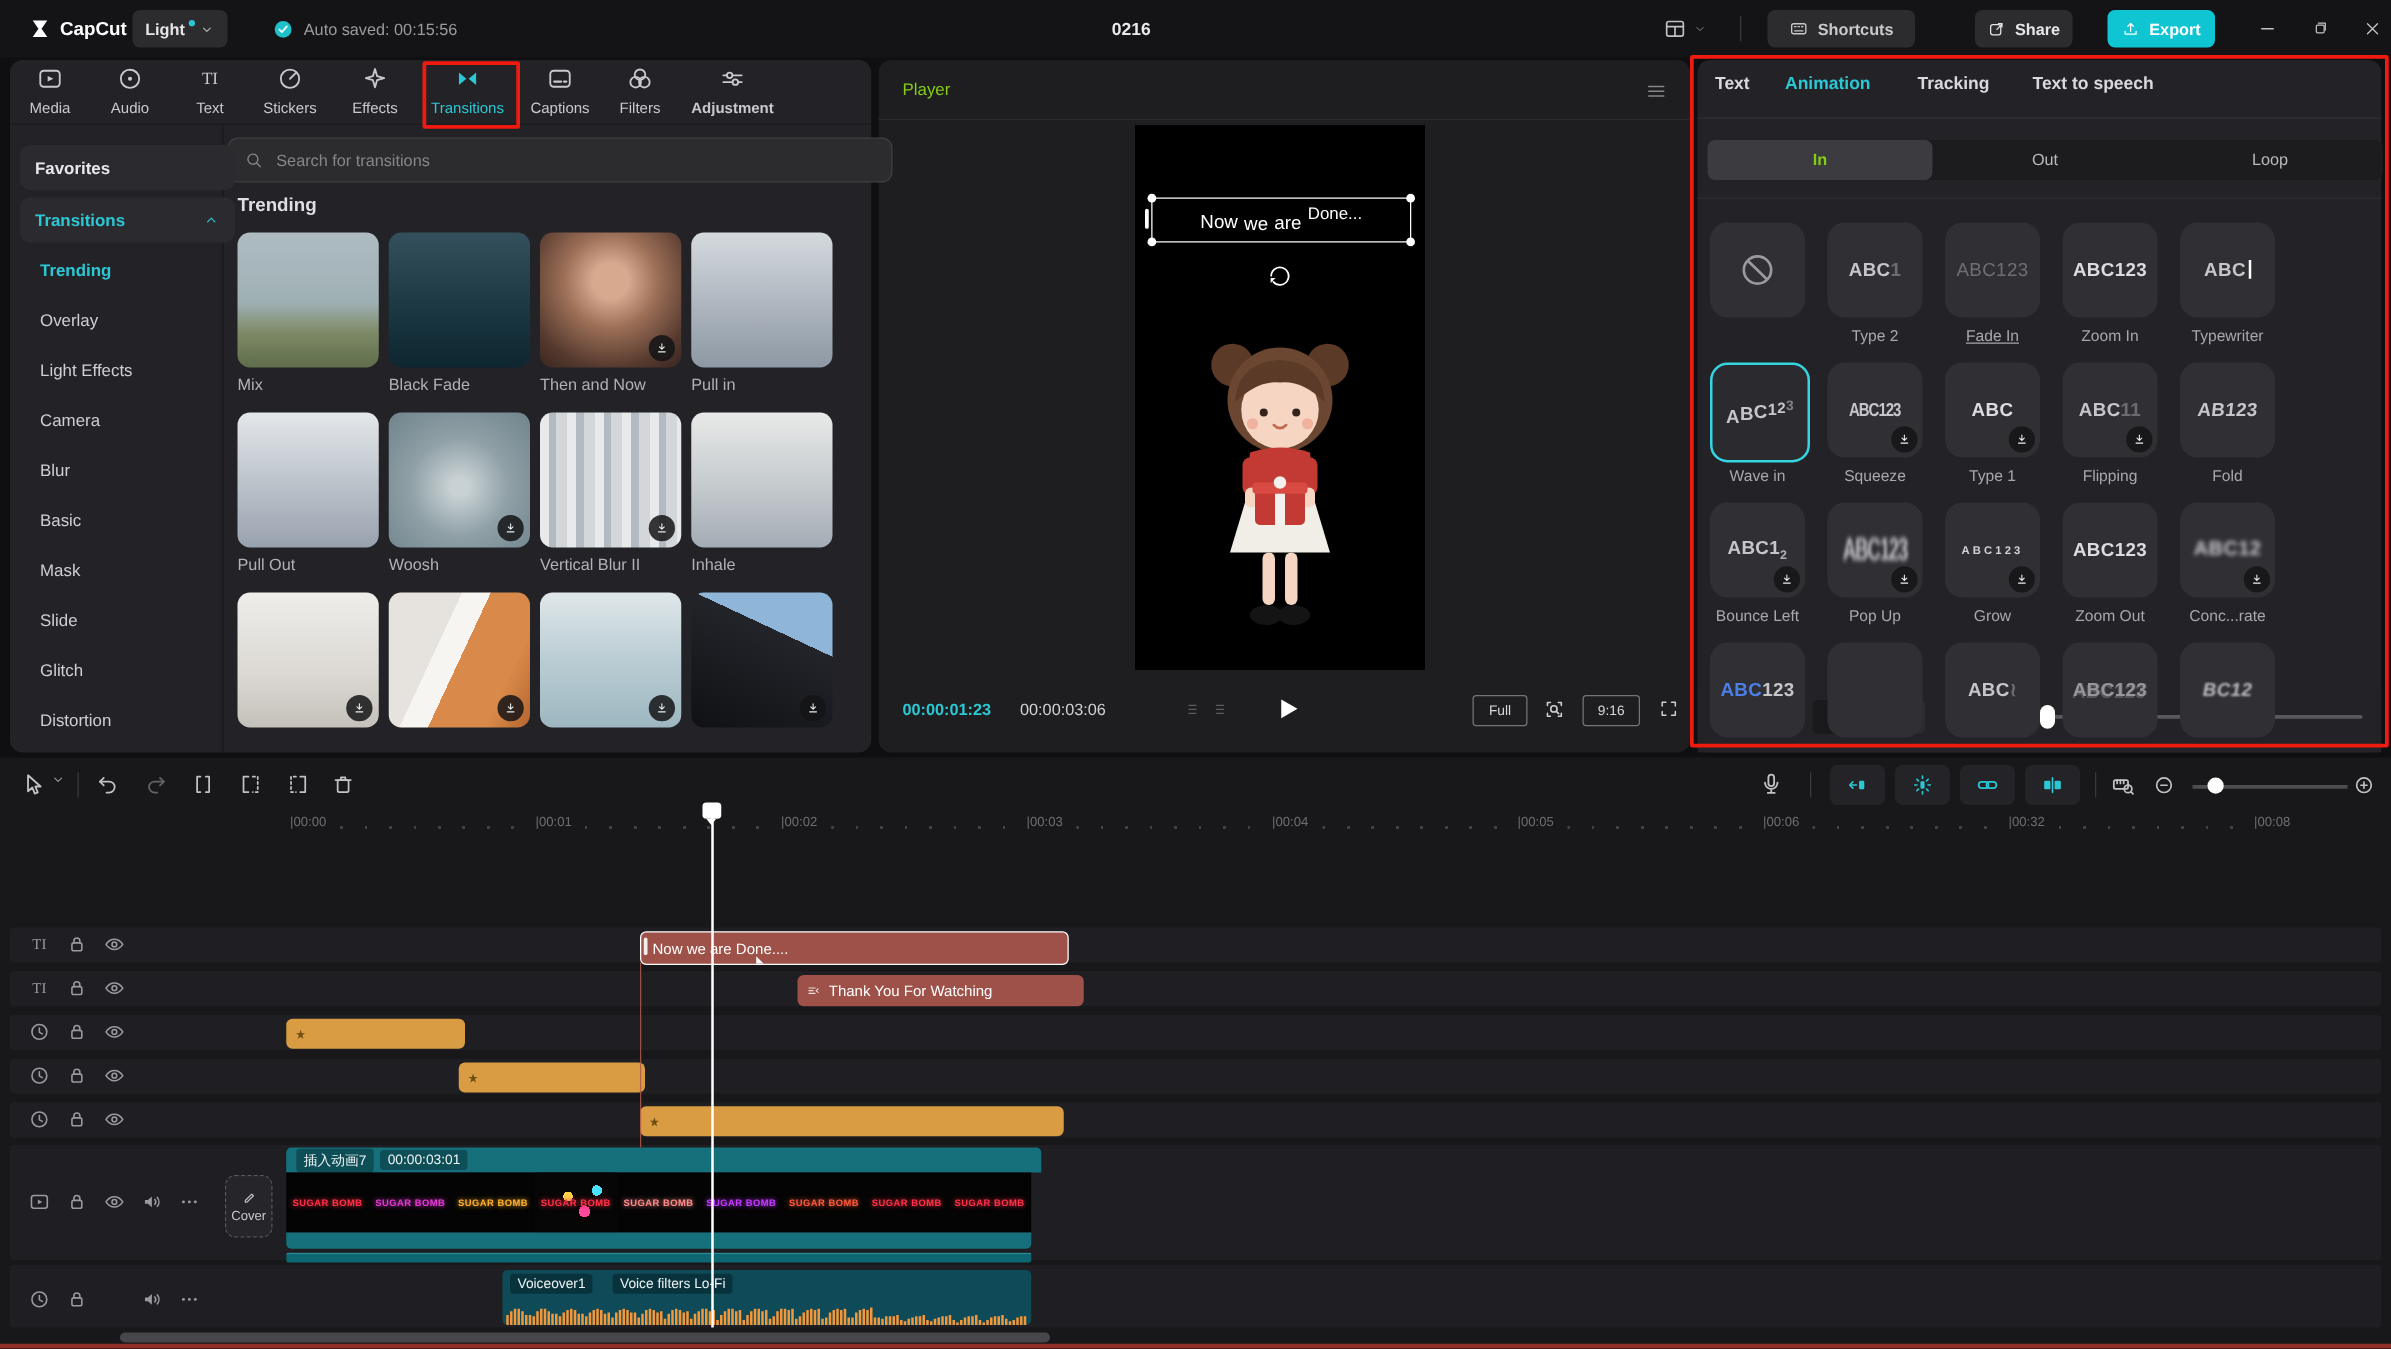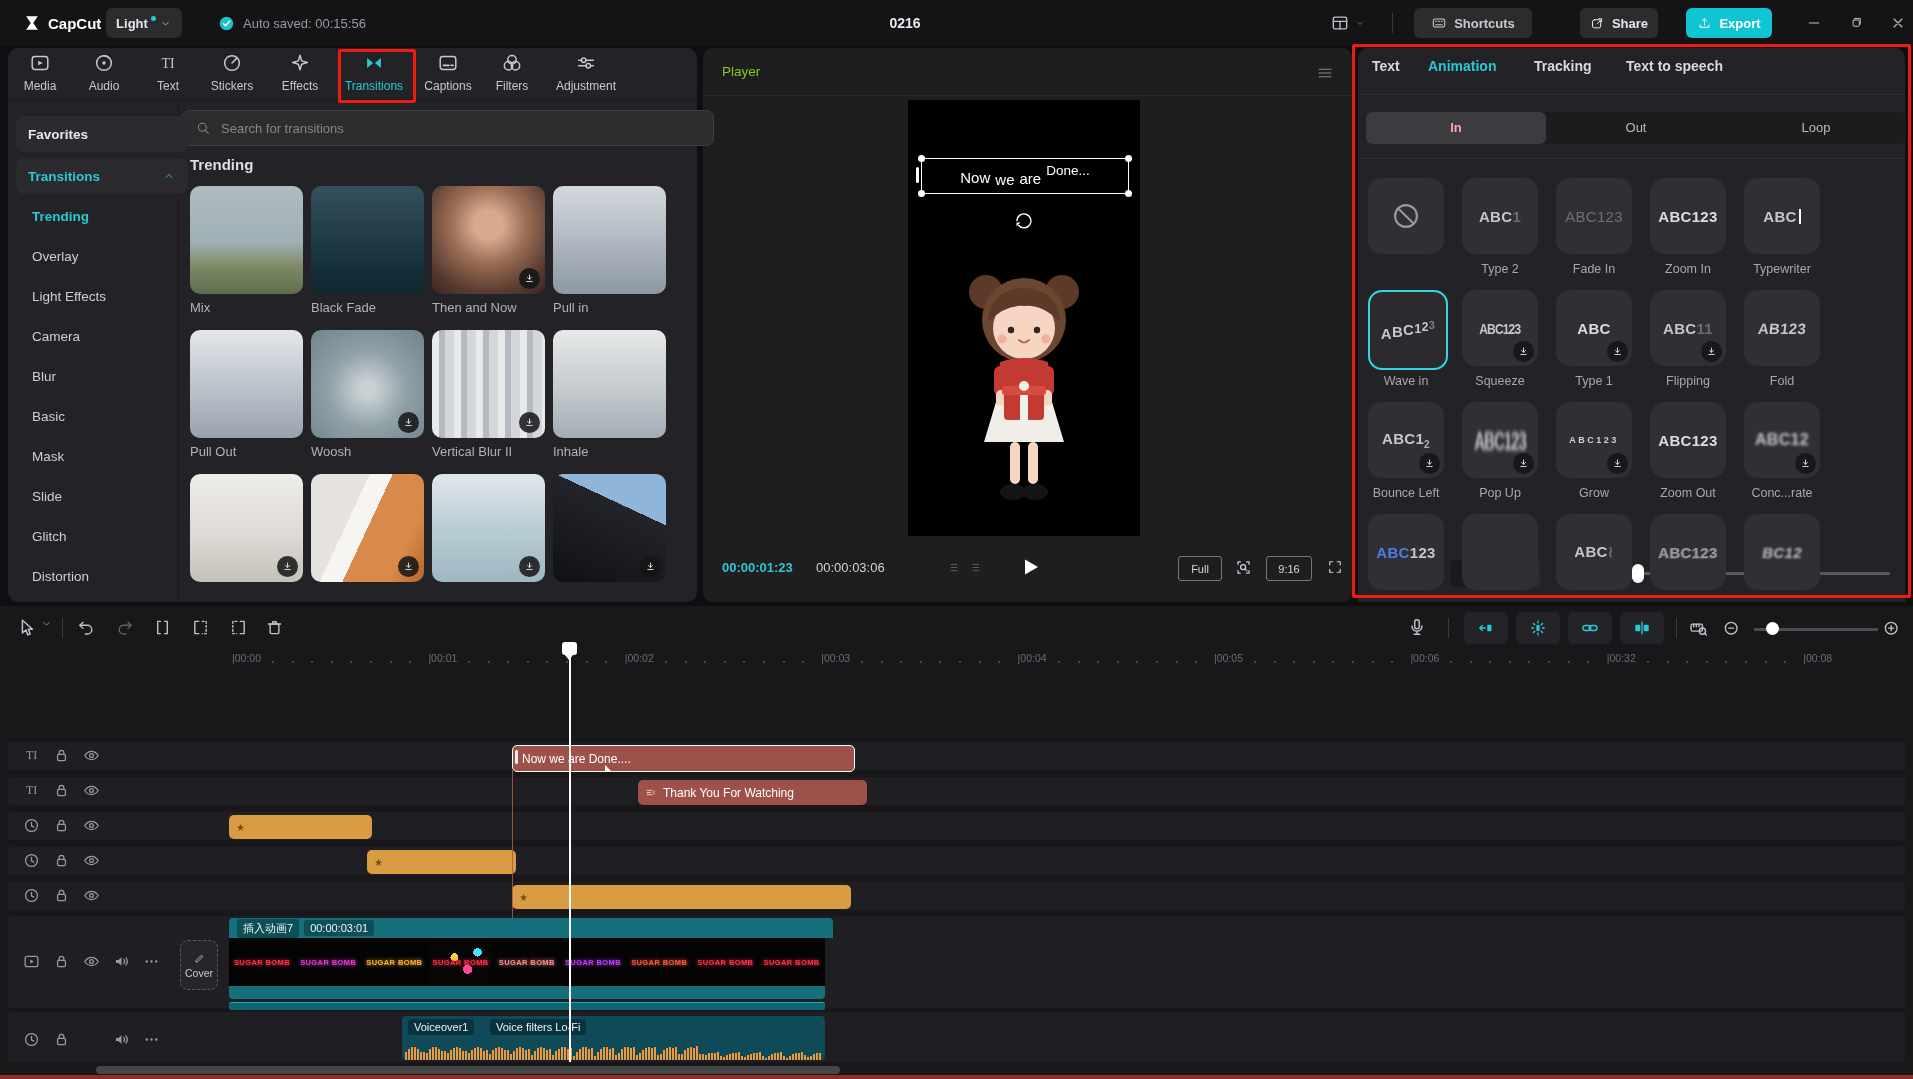--- a/index.html
+++ b/index.html
@@ -30,21 +30,21 @@
 .th-vblur{background:repeating-linear-gradient(90deg,#e8e9ea 0 7px,#b4bac2 7px 13px,#d4d7da 13px 22px)}
 .th-city3{background:linear-gradient(180deg,#e8e9e8,#c2c8cc 58%,#a3abb4)}
 .th-towerlight{background:linear-gradient(180deg,#efedea,#dcd9d4 60%,#c4c1ba)}
 .th-page{background:linear-gradient(115deg,#e6e3df 0 36%,#f7f5f2 36% 50%,#d98a4a 50% 78%,#b4652f)}
 .th-sea{background:linear-gradient(180deg,#dfe7ea,#b9ccd3 52%,#9db7c0)}
 .th-house{background:linear-gradient(205deg,#8fb5d8 0 32%,#22242a 32%,#101114)}
 .dlb{position:absolute;right:5px;bottom:5px;width:21px;height:21px;border-radius:50%;background:rgba(20,20,22,.85);color:#eceff0;display:flex;align-items:center;justify-content:center}
 .rtab{font-size:14px;font-weight:700;color:#d9d9dd;cursor:pointer}
 .rtab.on{color:#2bc7d4}
 .seg{flex:1;text-align:center;font-size:13px;color:#b9b9bd;line-height:32px;border-radius:6px;cursor:pointer}
-.seg.on{background:#3b3b40;color:#fca5a5;font-weight:700}
+.seg.on{background:#3b3b40;color:#84cc16;font-weight:700}
 .tile{position:absolute;background:#303034;border-radius:14px;display:flex;align-items:center;justify-content:center;cursor:pointer}
 .tile.sel{border:2px solid #35d6e2;background:#2b2b2f}
 .alabel{position:absolute;text-align:center;font-size:12.5px;color:#a8a8ac;white-space:nowrap}
 .g{font-weight:700;color:#c6c6ca;font-size:15px;letter-spacing:.3px}
 .g-faint{color:#6e6e73;font-weight:400}
 .g-bold,.g-plain{color:#dcdce0}
 .g-squeeze{transform:scaleX(.8);letter-spacing:-1px}
 .g-popup{filter:blur(1.3px);transform:scaleY(1.7);letter-spacing:-1px}
 .g-grow{font-size:9px;letter-spacing:2.5px;color:#d2d2d6;font-weight:600}
 .g-conc{filter:blur(1.6px);font-size:16px;font-weight:800}
@@ -369,21 +369,21 @@
     <div class="a ribtab" style="left: 480px; top: 52px; width: 64px; height: 44px;">
       <span>
         <svg viewBox="0 0 24 24" width="22" height="22" fill="none" stroke="currentColor" stroke-width="1.6" stroke-linecap="round" stroke-linejoin="round">
           <circle cx="12" cy="8.5" r="4.6"></circle>
           <circle cx="8.2" cy="15" r="4.6"></circle>
           <circle cx="15.8" cy="15" r="4.6"></circle>
         </svg>
       </span>
       <span>Filters</span>
     </div>
-    <div class="a ribtab" style="left: 554px; top: 52px; width: 64px; height: 44px;">
+    <div class="a ribtab" style="left: 554px; top: 52px; width: 64px; height: 44px; font-weight: bold;">
       <span>
         <svg viewBox="0 0 24 24" width="22" height="22" fill="none" stroke="currentColor" stroke-width="1.6" stroke-linecap="round" stroke-linejoin="round">
           <path d="M4 9h16M4 15h16"></path>
           <circle cx="9.5" cy="9" r="2.4" fill="#232327"></circle>
           <circle cx="14.5" cy="15" r="2.4" fill="#232327"></circle>
         </svg>
       </span>
       <span>Adjustment</span>
     </div>
     <div class="a sgroup" style="left: 16px; top: 116px; width: 148px; height: 36px;">
@@ -501,21 +501,21 @@
         </svg>
       </span>
     </div>
     <div class="a tile" style="left: 1462px; top: 178px; width: 76px; height: 76px;">
       <span class="g g-type2">ABC<span class="f1">1</span></span>
     </div>
     <div class="a alabel" style="left: 1453px; top: 262px; width: 94px; height: 16px;">Type 2</div>
     <div class="a tile" style="left: 1556px; top: 178px; width: 76px; height: 76px;">
       <span class="g g-faint">ABC123</span>
     </div>
-    <div class="a alabel" style="left: 1547px; top: 262px; width: 94px; height: 16px;">Fade In</div>
+    <div class="a alabel" style="left: 1547px; top: 262px; width: 94px; height: 16px; text-decoration: underline;">Fade In</div>
     <div class="a tile" style="left: 1650px; top: 178px; width: 76px; height: 76px;">
       <span class="g g-bold">ABC123</span>
     </div>
     <div class="a alabel" style="left: 1641px; top: 262px; width: 94px; height: 16px;">Zoom In</div>
     <div class="a tile" style="left: 1744px; top: 178px; width: 76px; height: 76px;">
       <span class="g g-caret">ABC<span class="caret"></span></span>
     </div>
     <div class="a alabel" style="left: 1735px; top: 262px; width: 94px; height: 16px;">Typewriter</div>
     <div class="a tile sel" style="left: 1368px; top: 290px; width: 76px; height: 76px;">
       <span class="g g-wave"><span style="display:inline-block;transform:translateY(3px);font-size:15px">A</span><span style="display:inline-block;transform:translateY(1px);font-size:15px">B</span><span style="display:inline-block;transform:translateY(-1px);font-size:15px">C</span><span style="display:inline-block;transform:translateY(-3px);font-size:13px">1</span><span style="display:inline-block;transform:translateY(-5px);font-size:12px">2</span><span style="display:inline-block;transform:translateY(-7px);font-size:11px;opacity:.55">3</span></span>

